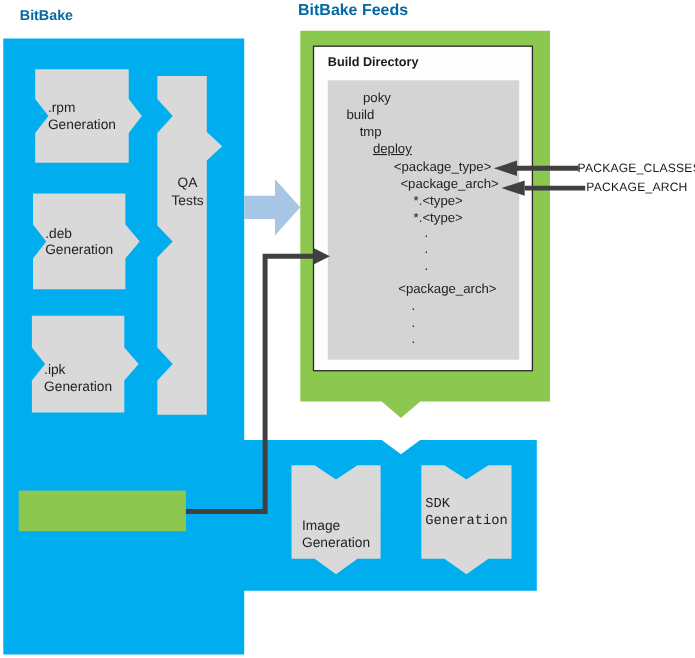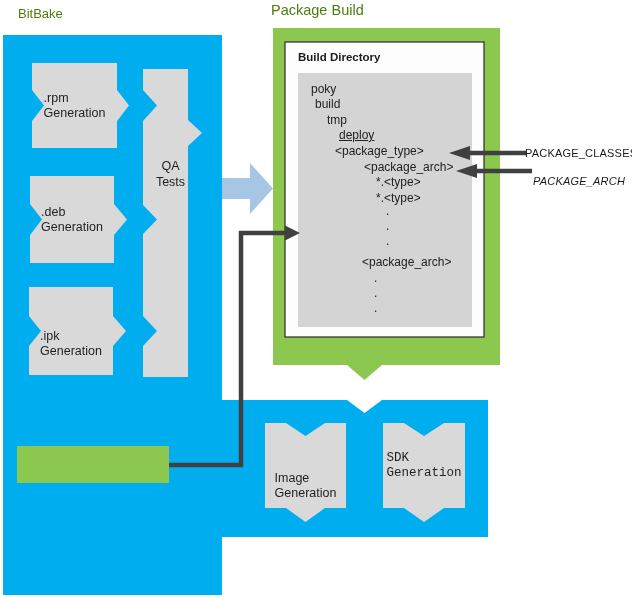--- a/index.html
+++ b/index.html
@@ -3,21 +3,21 @@
 <meta charset="utf-8">
 <style>
   html,body { margin:0; padding:0; background:#ffffff; }
   .canvas {
     position:relative; width:632px; height:598px;
     font-family:"Liberation Sans", sans-serif;
     color:#1c1c1c; overflow:hidden; background:#ffffff;
   }
   svg.layer { position:absolute; left:0; top:0; }
   .abs { position:absolute; }
-  .title { font-weight:normal; color:#4d7c0f; }
+  .title { font-weight:bold; color:#0369a1; }
   .bitbake-title { left:18px; top:6px; font-size:13px; }
   .feeds-title { left:271px; top:2px; font-size:14.5px; }
   .builddir-label { left:298px; top:51px; font-size:11.5px; font-weight:bold; }
   .chev-label {
     display:flex; align-items:center; justify-content:center;
     white-space:pre-line;
     font-size:12.5px; line-height:15px; color:#1f1f1f;
   }
   .qa-label {
     text-align:center; white-space:pre-line;
@@ -67,49 +67,49 @@
 
     <path d="M 532 171 L 477 171" stroke-width="4.5" fill="none" stroke="#404040"></path>
     <polygon points="477,164 456,171 477,178" fill="#404040"></polygon>
 
     <polygon points="265,423 286,423 305.5,436 325,423 346,423 346,508 325,508 305.5,522 286,508 265,508" fill="#d9d9d9"></polygon>
 
     <polygon points="383,423 404,423 424,436 444,423 465,423 465,508 444,508 424,522 404,508 383,508" fill="#d9d9d9"></polygon>
   </svg>
 
   <div class="abs title bitbake-title">BitBake</div>
-  <div class="abs title feeds-title">Package Build</div>
+  <div class="abs title feeds-title">BitBake Feeds</div>
   <div class="abs builddir-label">Build Directory</div>
 
   <div class="abs chev-label" style="left:32px;top:63px;width:85px;height:85px;">.rpm
 Generation</div>
   <div class="abs chev-label" style="left:30px;top:176px;width:84px;height:87px;">.deb
 Generation</div>
   <div class="abs chev-label" style="left:29px;top:287px;width:84px;height:114px;">.ipk
 Generation</div>
   <div class="abs qa-label" style="left:143px;top:158px;width:55px;">QA
 Tests</div>
 
-  <span class="abs dir-line" style="left:295px;top:83px;padding-left:16px;">poky</span>
+  <span class="abs dir-line" style="left:314px;top:83px;padding-left:16px;">poky</span>
   <span class="abs dir-line" style="left:315px;top:98px;">build</span>
   <span class="abs dir-line" style="left:327px;top:114px;">tmp</span>
   <span class="abs dir-line" style="left:339px;top:129px;text-decoration:underline;">deploy</span>
-  <span class="abs dir-line" style="left:335px;top:145px;">&lt;package_type&gt;</span>
+  <span class="abs dir-line" style="left:358px;top:145px;">&lt;package_type&gt;</span>
   <span class="abs dir-line" style="left:364px;top:161px;">&lt;package_arch&gt;</span>
   <span class="abs dir-line" style="left:376px;top:176px;">*.&lt;type&gt;</span>
   <span class="abs dir-line" style="left:376px;top:192px;">*.&lt;type&gt;</span>
   <span class="abs dir-line" style="left:386px;top:205px;">.</span>
   <span class="abs dir-line" style="left:386px;top:220px;">.</span>
   <span class="abs dir-line" style="left:386px;top:235px;">.</span>
   <span class="abs dir-line" style="left:362px;top:256px;">&lt;package_arch&gt;</span>
   <span class="abs dir-line" style="left:374px;top:272px;">.</span>
   <span class="abs dir-line" style="left:374px;top:287px;">.</span>
   <span class="abs dir-line" style="left:374px;top:302px;">.</span>
 
   <span class="abs var-label" style="left:525px;top:147px;">PACKAGE_CLASSES</span>
-  <span class="abs var-label" style="left:533px;top:175px;font-style:italic;">PACKAGE_ARCH</span>
+  <span class="abs var-label" style="left:533px;top:165px;">PACKAGE_ARCH</span>
 
   <div class="abs chev-label" style="left:265px;top:443px;width:81px;height:85px;">Image
 Generation</div>
   <div class="abs chev-label" style="left:383px;top:423px;width:82px;height:85px;font-family:Liberation Mono, monospace;">SDK
 Generation</div>
 
 </div>
 
 </body></html>

